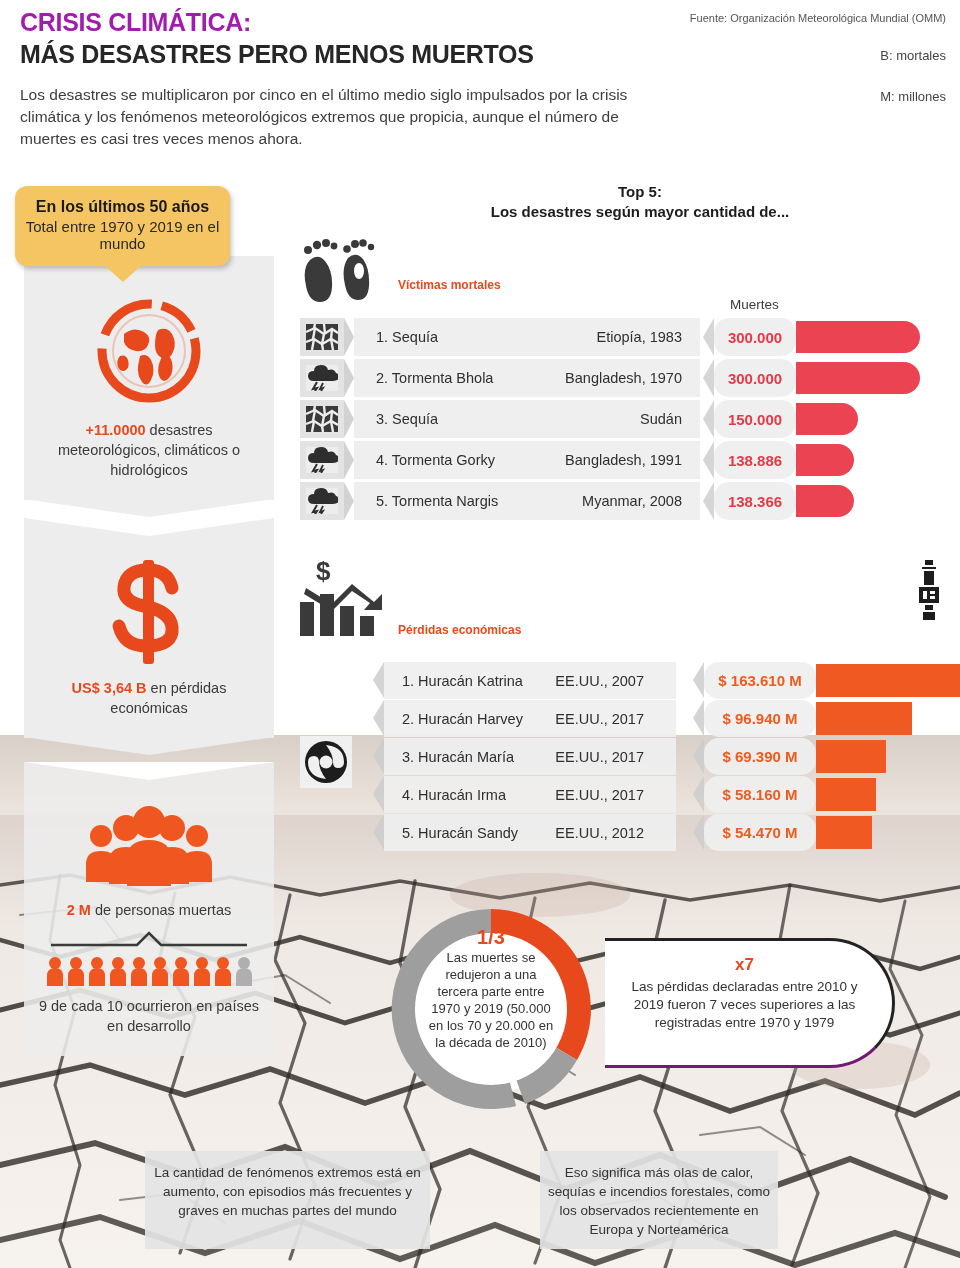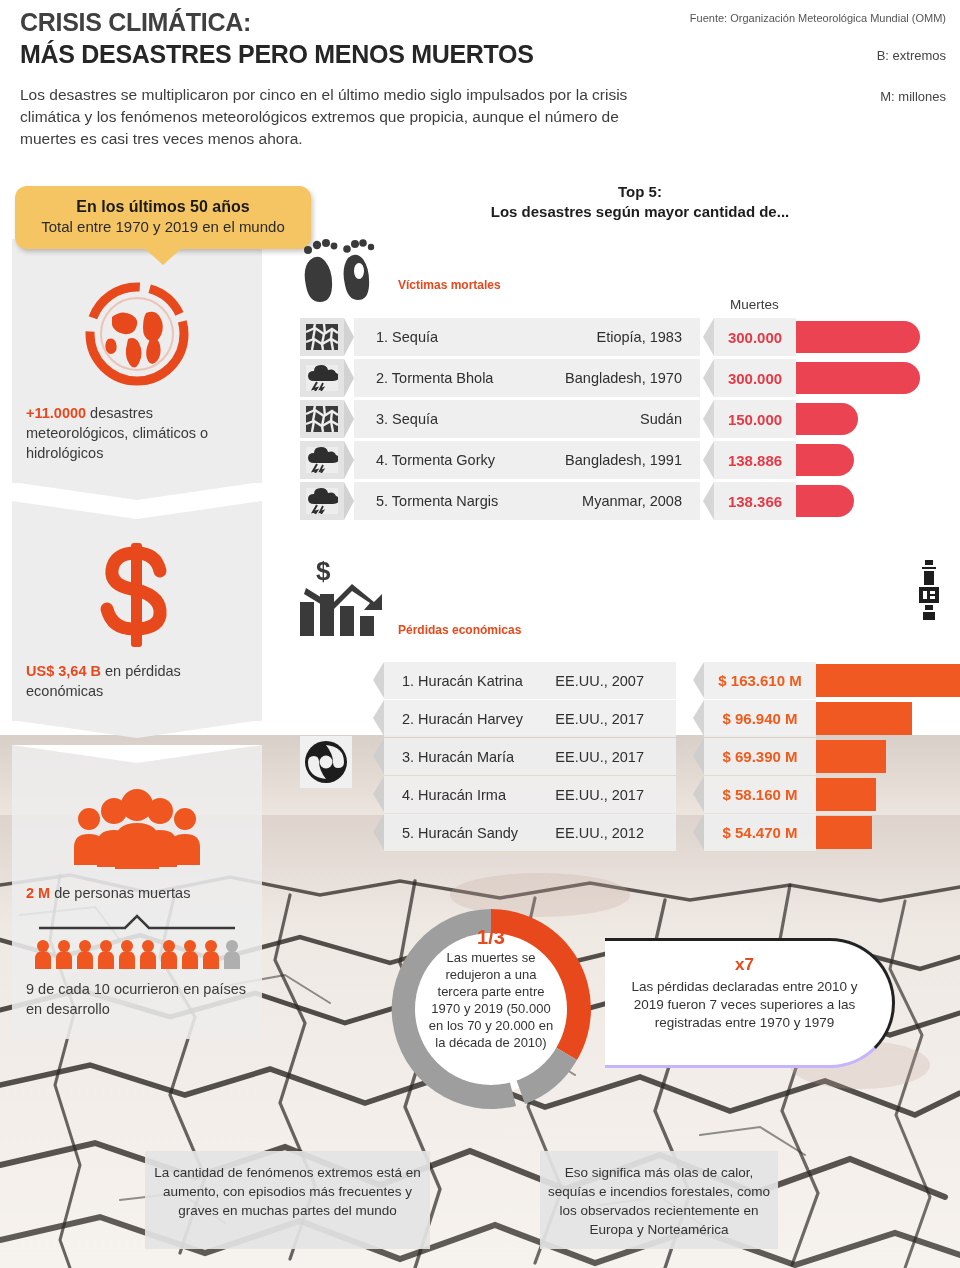--- a/index.html
+++ b/index.html
@@ -21,58 +21,58 @@
   #bg-photo .sky {
     position:absolute; left:0; top:0; width:960px; height:95px;
     background: linear-gradient(180deg,#d9cfc9 0%, #e6ddd6 55%, #efe9e3 100%);
   }
   #bg-photo .crackcanvas { position:absolute; inset:0; }
 
   
   #header { position: absolute; left: 0; top: 0; width: 960px; height: 178px; background: #fff; z-index: 5; }
   #title-main {
     position: absolute; left: 20px; top: 8px;
-    font-size: 25px; font-weight: bold; color: #404040; letter-spacing: -0.3px;
+    font-size: 25px; font-weight: bold; color: #a21caf; letter-spacing: -0.3px;
   }
   #title-sub {
     position: absolute; left: 20px; top: 40px;
     font-size: 25px; font-weight: bold; color: #262626; letter-spacing: -0.3px;
   }
   #intro {
     position: absolute; left: 20px; top: 84px; width: 640px;
     font-size: 15.5px; line-height: 22px; color: #3d3d3d;
   }
   #source {
     position: absolute; right: 14px; top: 12px;
     font-size: 11px; color: #555;
   }
   #legend-b { position: absolute; right: 14px; top: 48px; font-size: 13px; color: #444; }
   #legend-m { position: absolute; right: 14px; top: 89px; font-size: 13px; color: #444; }
 
   
   #sidebar { position: absolute; left: 10px; top: 186px; width: 280px; z-index: 6; }
 
   .yellow-banner {
-    position: relative; width: 296px; margin-left: 5px;
+    position: relative; width: 215px; margin-left: 5px;
     background: #F5C563; border-radius: 12px;
     padding: 12px 10px 14px 10px; text-align: center;
     box-shadow: 2px 3px 5px rgba(0,0,0,.22);
     z-index: 4;
   }
   .yellow-banner .l1 { font-size: 16px; font-weight: bold; color: #1a1a1a; }
   .yellow-banner .l2 { font-size: 15px; color: #2a2a2a; margin-top: 2px; }
   .yellow-tip {
     position: absolute; left: 50%; bottom: -16px; margin-left: -20px;
     width: 0; height: 0; border-left: 20px solid transparent;
     border-right: 20px solid transparent; border-top: 18px solid #F5C563;
   }
 
   .panel {
-    position: relative; width: 250px; margin-left: 2px;
-    background: #EDEDED; text-align: left; padding: 16px 14px 2px 14px;
+    position: relative; width: 250px; margin-left: 14px;
+    background: #EDEDED; text-align: center; padding: 16px 14px 2px 14px;
   }
   .panel.p1 { margin-top: -10px; padding-top: 40px; }
   .panel-notch-bottom {
     position: absolute; left: 0; bottom: -17px; width: 100%; height: 18px;
     background: #EDEDED;
     clip-path: polygon(0 0, 50% 100%, 100% 0);
   }
   .panel-notch-top {
     position: absolute; left: 0; top: 0; width: 100%; height: 18px;
     background: #fff;
@@ -109,21 +109,21 @@
     border-bottom: 19px solid transparent; border-left: 10px solid #D2D2D2;
   }
   .row .namebar {
     position: absolute; left: 54px; top: 0; height: 38px; width: 346px;
     background: #EFEFEF; display: flex; align-items: center;
   }
   .row .nm { font-size: 14.5px; color: #2f2f2f; padding-left: 22px; }
   .row .loc { font-size: 14.5px; color: #2f2f2f; position:absolute; right: 18px; }
   .row .valbox {
     position: absolute; top: 0; height: 38px; width: 82px;
-    background: #EFEFEF; display:flex; align-items:center; justify-content:center;
+    background: #EFEFEF; display:flex; align-items:center; justify-content:center;border-radius:15px;
   }
   .row .valbox::before {
     content:""; position:absolute; left:-11px; top:0;
     width: 0; height: 0; border-top: 19px solid transparent;
     border-bottom: 19px solid transparent; border-right: 11px solid #D6D6D6;
   }
   .row .val { font-size: 15px; font-weight: bold; }
 
   
   #deaths-tbl { left: 300px; top: 318px; width: 640px; }
@@ -162,21 +162,21 @@
   #donut-text {
     position: absolute; left: 50px; top: 36px; width: 132px; text-align: center;
     font-size: 13px; line-height: 17px; color: #333;
   }
   #donut-text .big { display:block; font-size: 20px; font-weight: bold; color: #E8491C; margin-bottom: 3px; }
 
   
   #x7 {
     position: absolute; left: 605px; top: 938px; width: 290px; height: 130px;
     background: #fff; border-radius: 0 65px 65px 0;
-    border-top: 3px solid #222; border-bottom: 3px solid #c4b5fd; border-right: 3px solid #222;
+    border-top: 3px solid #222; border-bottom: 3px solid #701a75; border-right: 3px solid #222;
     text-align: center; padding: 14px 26px 0 18px; z-index: 6;
   }
   #x7 .big { font-size: 17px; font-weight: bold; color: #E8491C; margin-bottom: 3px; }
   #x7 .txt { font-size: 13.5px; line-height: 18px; color: #333; }
 
   
   .botbox {
     position: absolute; top: 1151px; height: 98px; background: rgba(228,228,228,0.92);
     text-align: center; padding-top: 12px; font-size: 13.5px; line-height: 19px; color: #333; z-index: 6;
   }
@@ -230,21 +230,21 @@
       <ellipse cx="860" cy="330" rx="70" ry="24"></ellipse>
     </g>
   </svg>
 </div>
 
 <div id="header">
   <div id="title-main">CRISIS CLIMÁTICA:</div>
   <div id="title-sub">MÁS DESASTRES PERO MENOS MUERTOS</div>
   <div id="intro">Los desastres se multiplicaron por cinco en el último medio siglo impulsados por la crisis climática y los fenómenos meteorológicos extremos que propicia, aunque el número de muertes es casi tres veces menos ahora.</div>
   <div id="source">Fuente: Organización Meteorológica Mundial (OMM)</div>
-  <div id="legend-b">B: extremos</div>
+  <div id="legend-b">B: mortales</div>
   <div id="legend-m">M: millones</div>
 </div>
 
 <div id="sidebar">
 
   <div class="yellow-banner">
     <div class="l1">En los últimos 50 años</div>
     <div class="l2">Total entre 1970 y 2019 en el mundo</div>
     <div class="yellow-tip"></div>
   </div>

